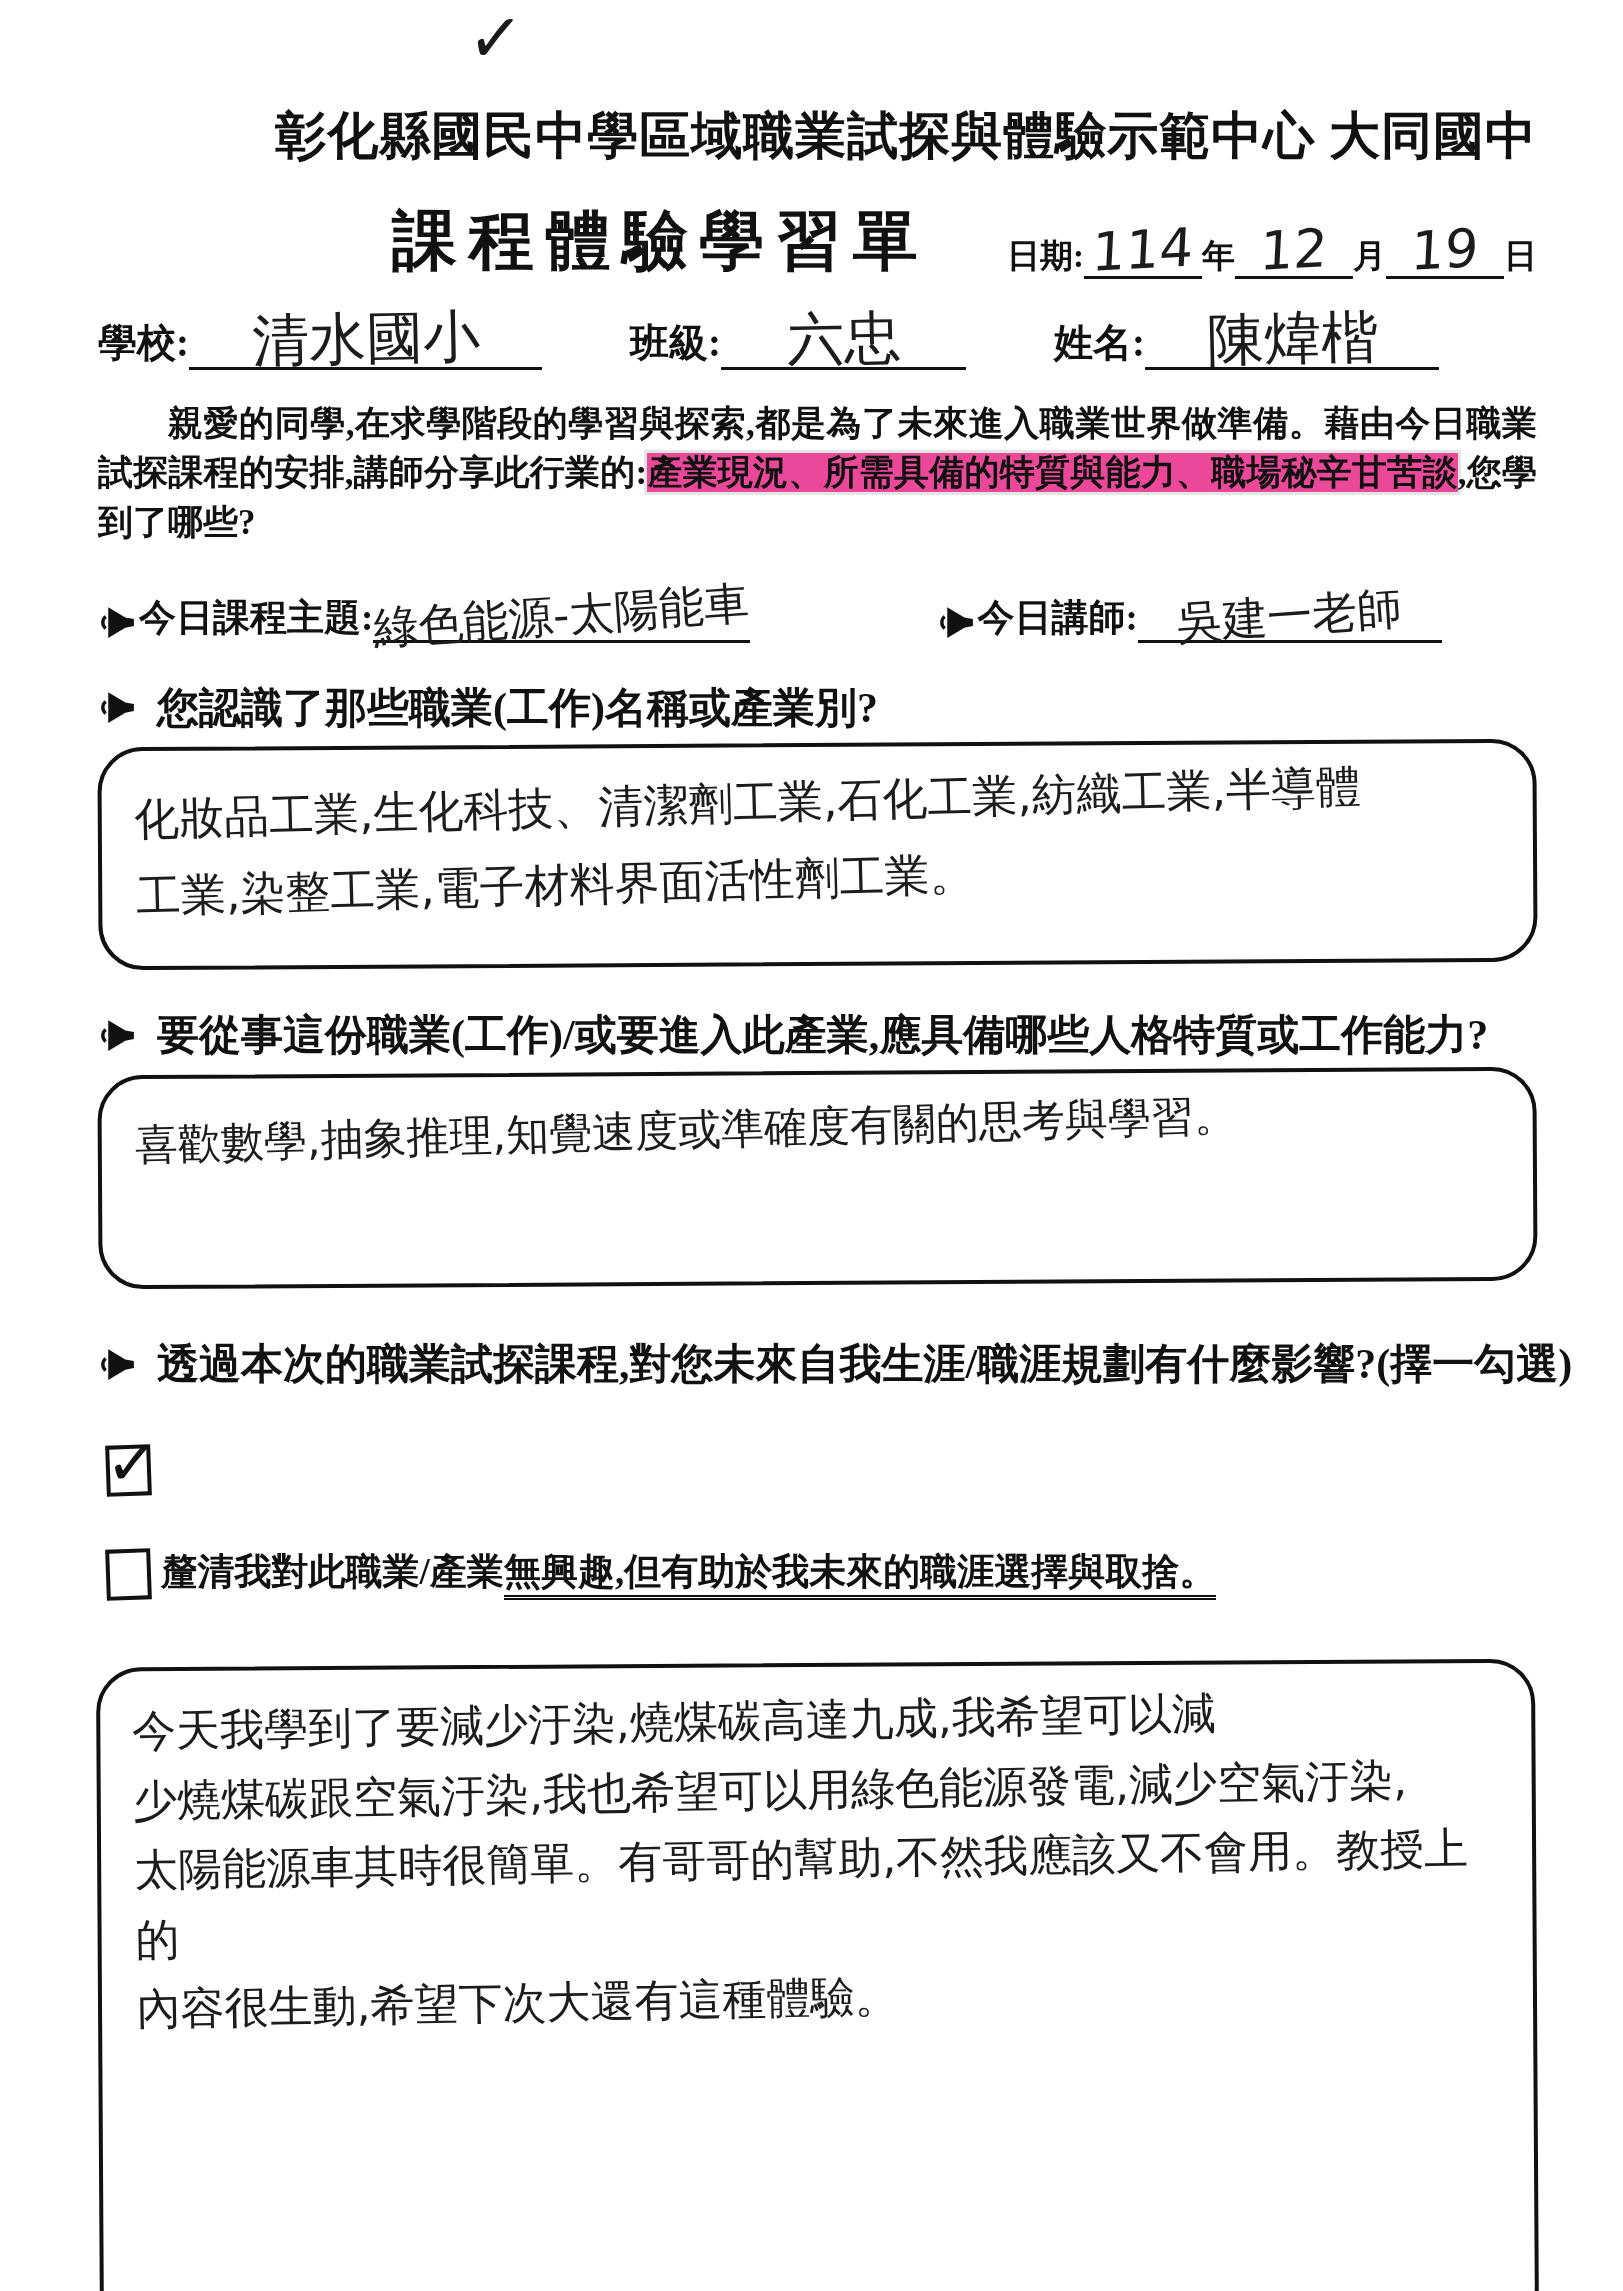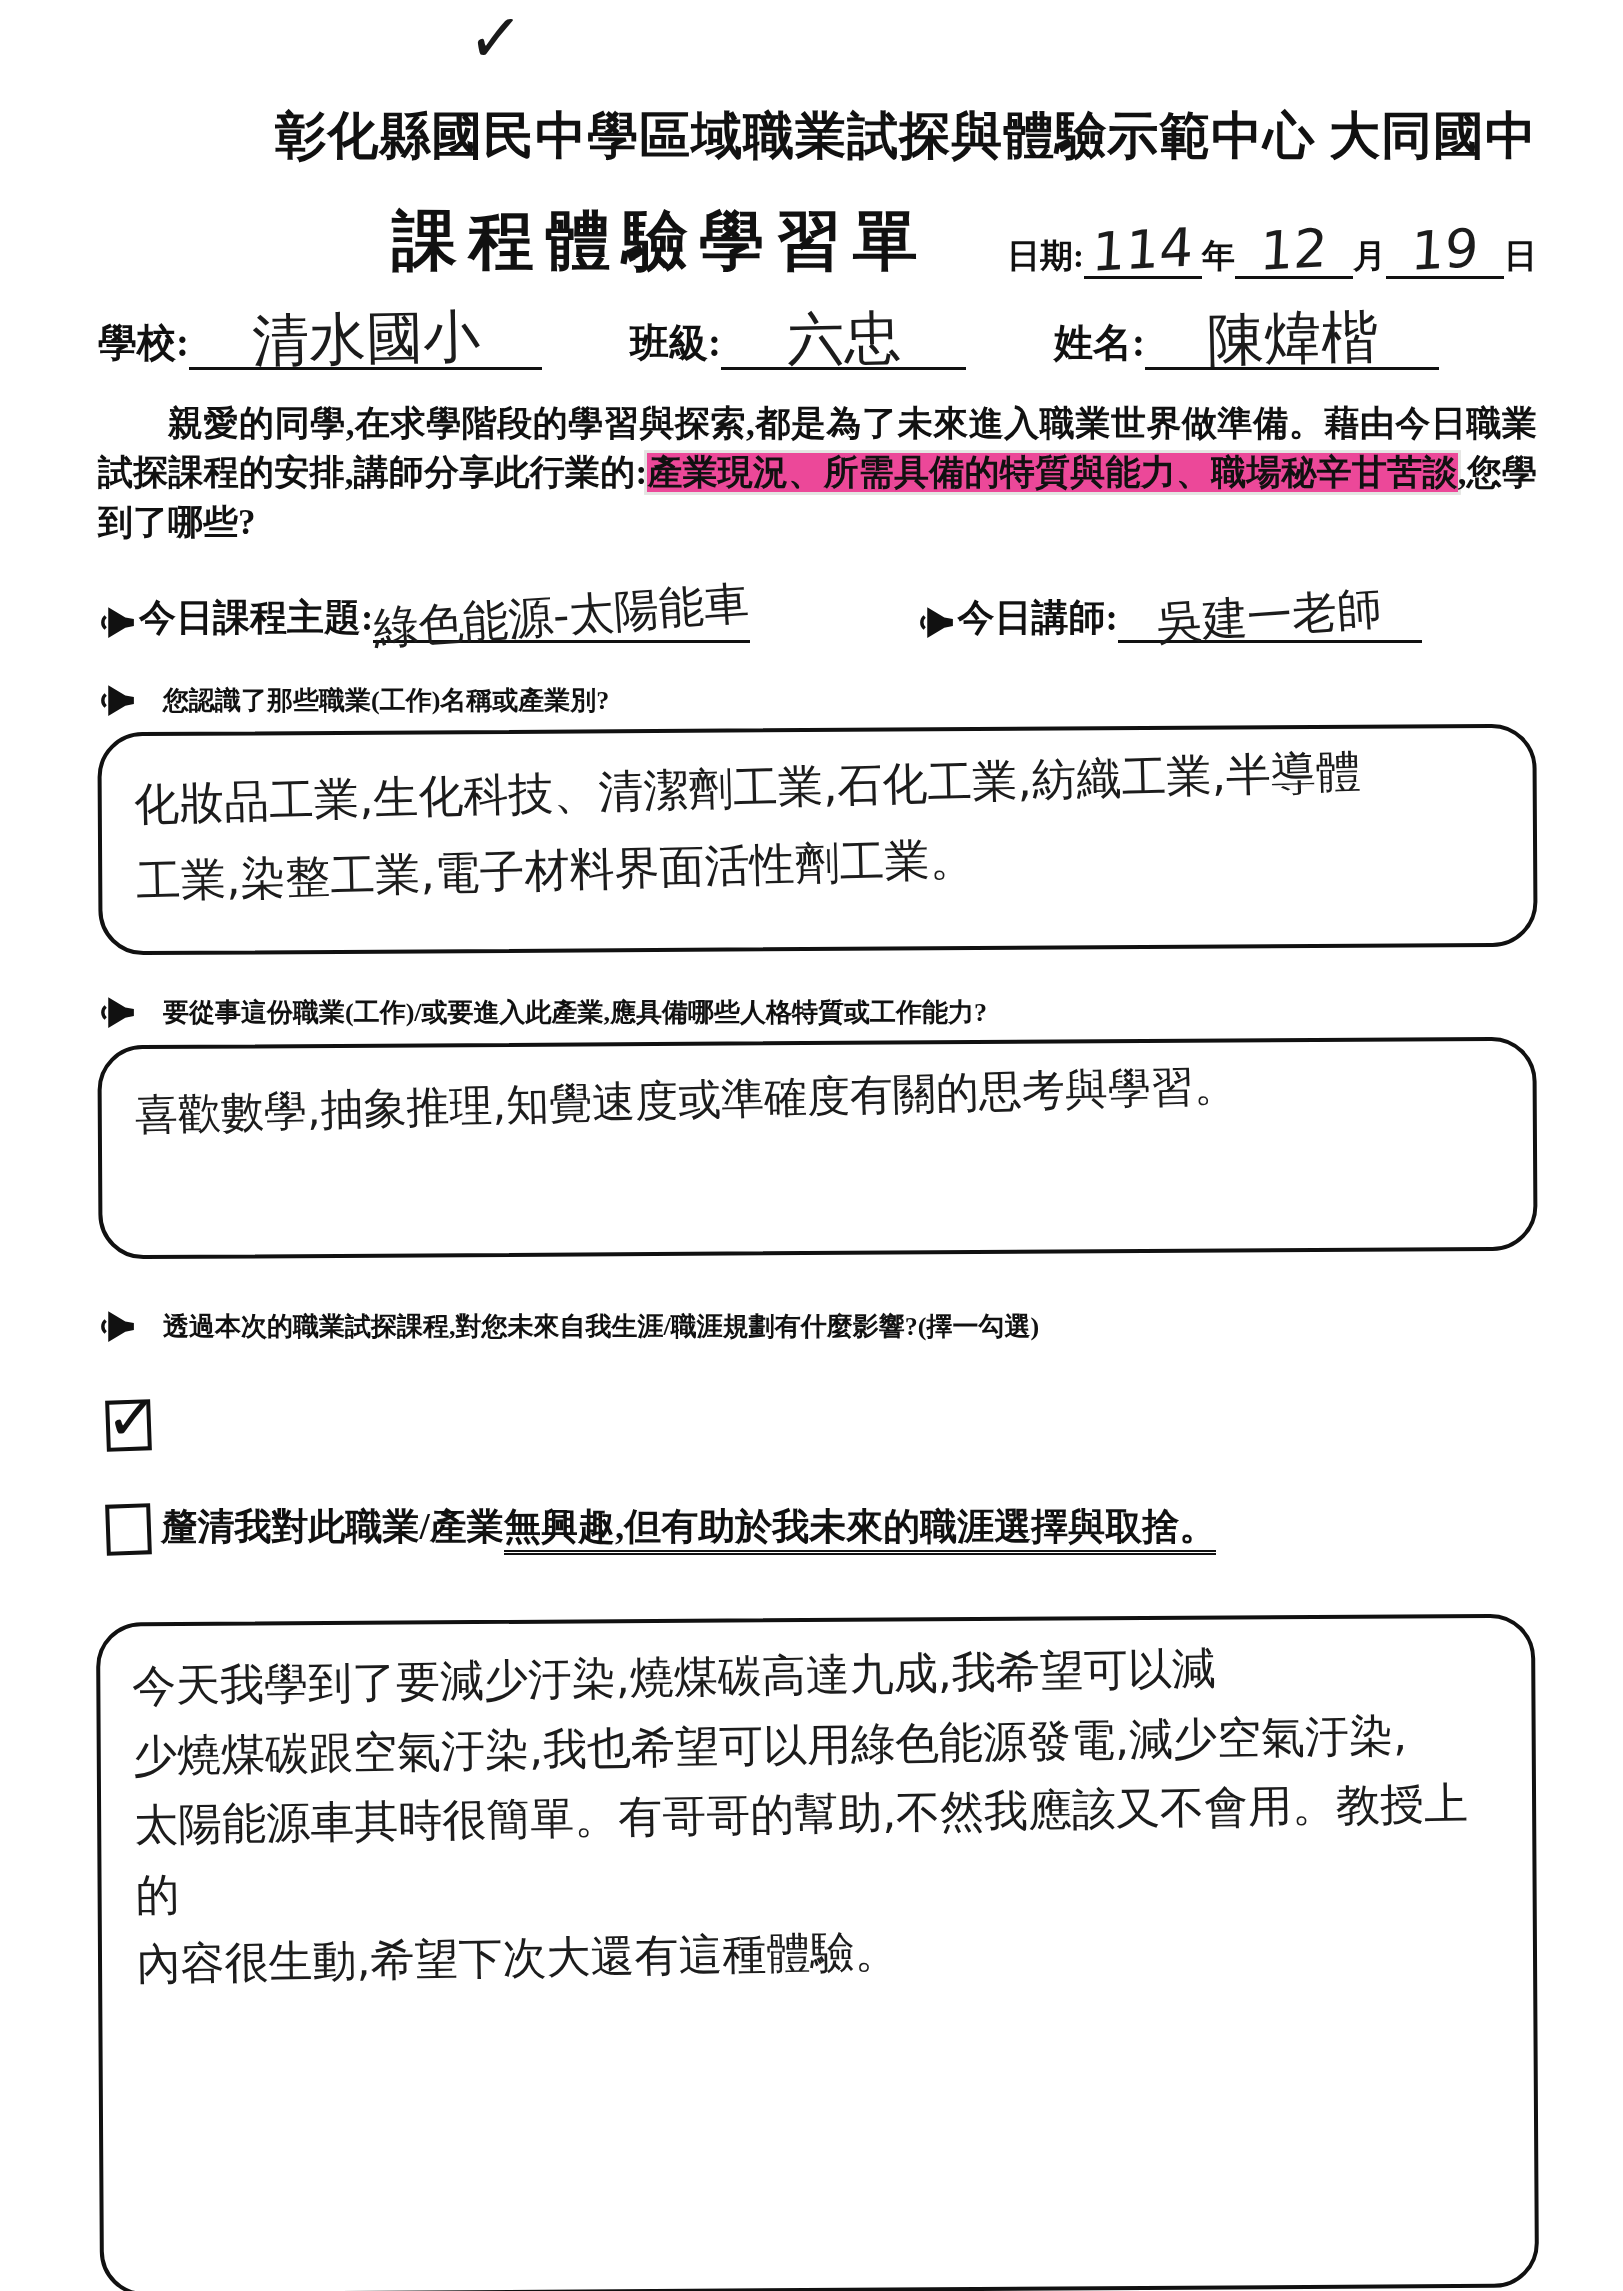--- a/index.html
+++ b/index.html
@@ -69,29 +69,29 @@
     margin-top: 29px;
     font-size: 35px; font-weight: bold;
     line-height: 1.42;
     text-indent: 2em;
     text-align: justify;
   }
   .hl { background: #ec4899; box-shadow: 0 0 0 2.9px #e4e4e2; }
   .course-row {
     display: flex; align-items: flex-end;
     margin-top: 45px;
-    font-size: 37px; font-weight: bold; white-space: nowrap;
+    font-size: 37px; font-weight: bold; white-space: nowrap; gap: 20px;
   }
   .course-row .field { display: flex; align-items: flex-end; }
   .course-row .field.right { margin-left: 167px; }
   .course-row .uline { min-width: 304px; }
   .course-row .hand { font-size: 45px; margin-bottom: 2px; transform: rotate(-4deg); }
   .q-label {
-    display: flex; align-items: center; gap: 24px;
-    font-size: 26px; font-weight: bold; white-space: nowrap;
+    display: flex; align-items: center; gap: 18px;
+    font-size: 42px; font-weight: bold; white-space: nowrap;
   }
   .megaphone { width: 41px; height: 41px; flex: 0 0 auto; }
   .answer-box {
     border: 4.9px solid #111;
     border-radius: 45px;
     padding: 17.6px 33px;
     margin-top: 7.8px;
     transform: rotate(-0.35deg);
   }
   .answer-text {

